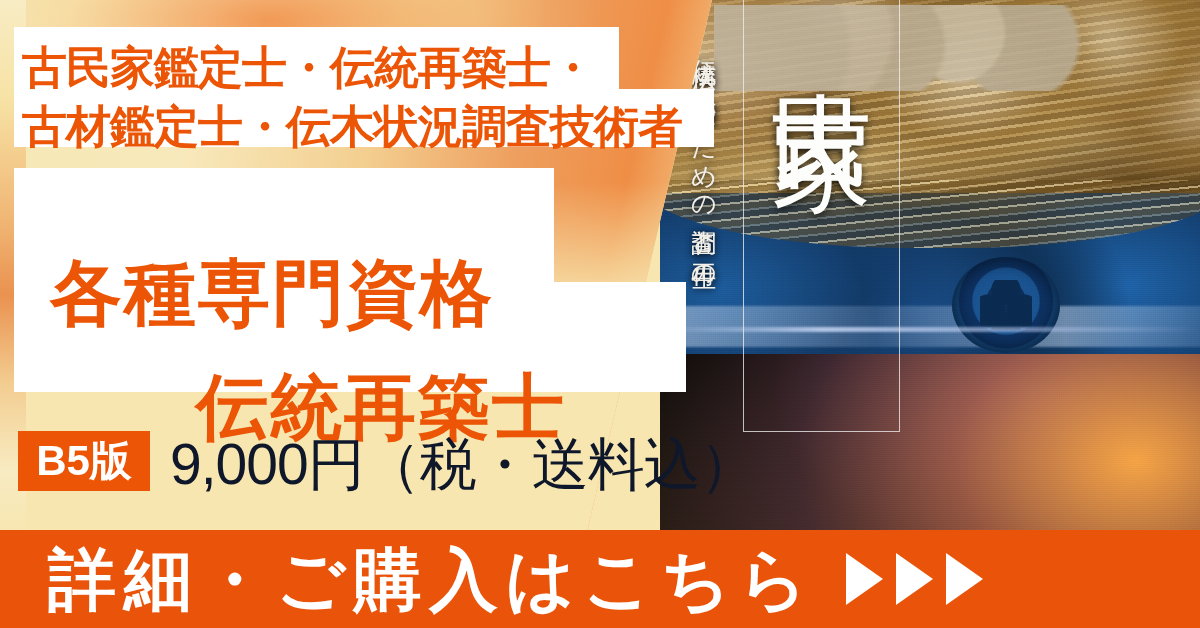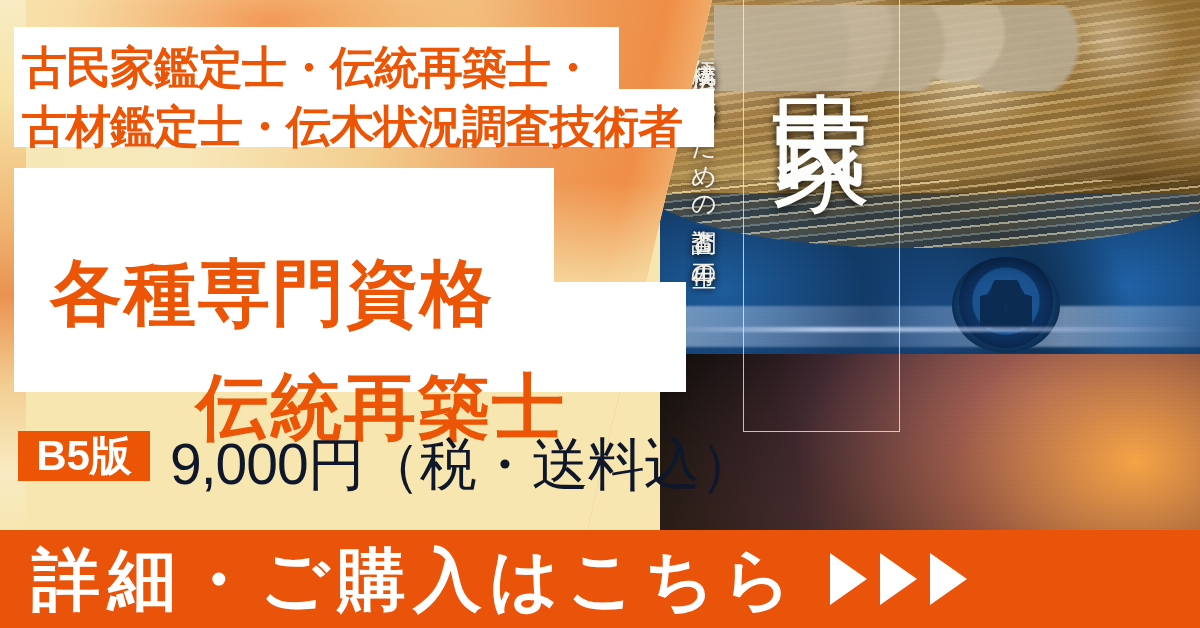--- a/index.html
+++ b/index.html
@@ -177,37 +177,37 @@
   }
   .t-line{
     position:absolute;color:#eb5505;font-weight:700;
     font-size:72px;line-height:1;letter-spacing:2px;white-space:nowrap;margin-left:24px;
   }
   .t1{left:26px;top:257px;}
   .t2{left:172px;top:371px;}
 
   
   .badge{
-    position:absolute;left:18px;top:431px;width:132px;height:50px;
+    position:absolute;left:18px;top:431px;width:132px;height:60px;
     background:#eb5505;color:#ffffff;font-weight:700;font-size:42px;
     display:flex;align-items:center;justify-content:center;letter-spacing:0;
   }
   .price{
     position:absolute;left:170px;top:432px;
     color:#0f172a;font-size:57px;line-height:64px;letter-spacing:-1px;white-space:nowrap;
     font-weight:400;
   }
 
   
   .cta{
     position:absolute;left:0;top:530px;width:1200px;height:98px;
     background:#ea540a;display:flex;align-items:center;
   }
   .cta-text{
-    margin-left:32px;color:#ffffff;font-weight:700;
+    margin-left:48px;color:#ffffff;font-weight:700;
     font-size:68px;line-height:1;letter-spacing:8px;white-space:nowrap;
   }
   .arrows{display:flex;align-items:center;gap:13px;margin-left:30px;}
   .arrow{
     width:0;height:0;border-style:solid;
     border-width:26px 0 26px 37px;
     border-color:transparent transparent transparent #ffffff;
   }
 </style>
 </head>

